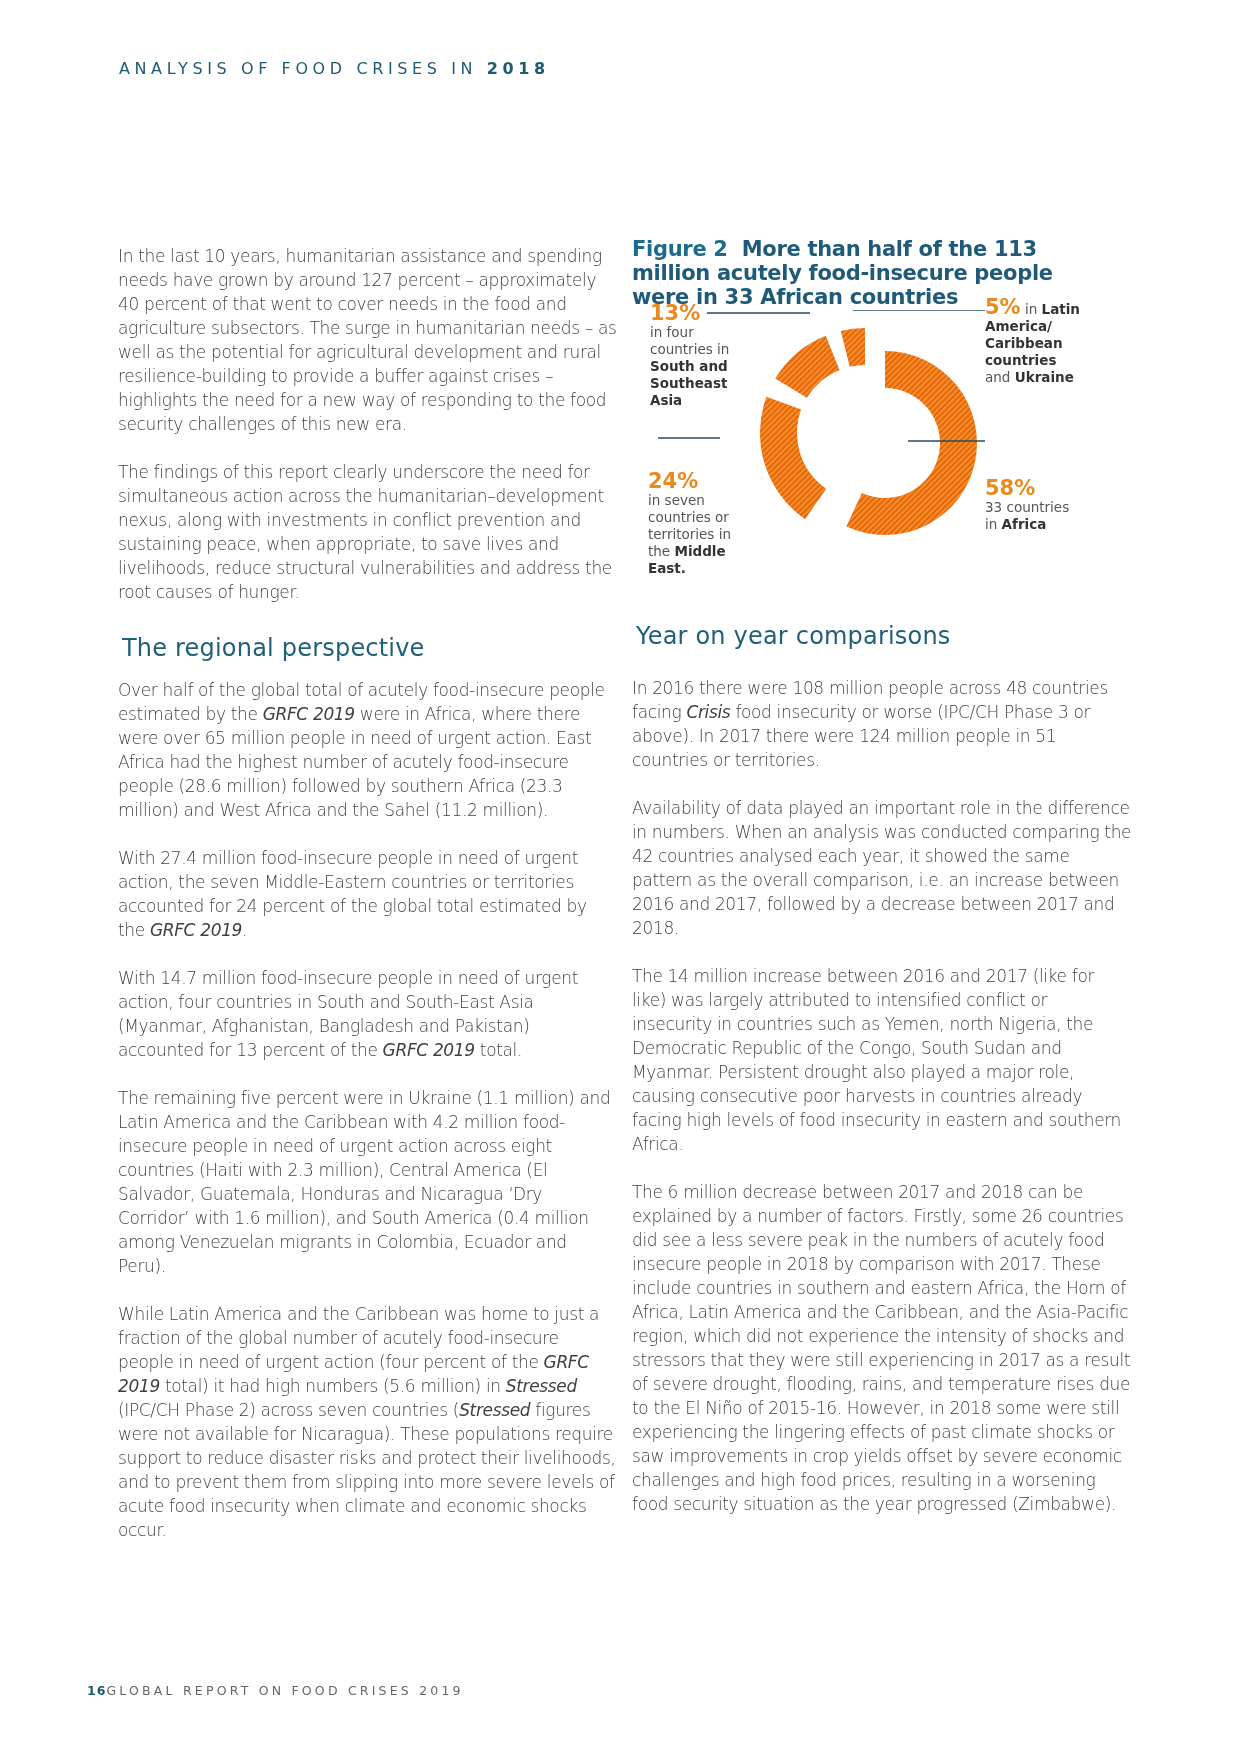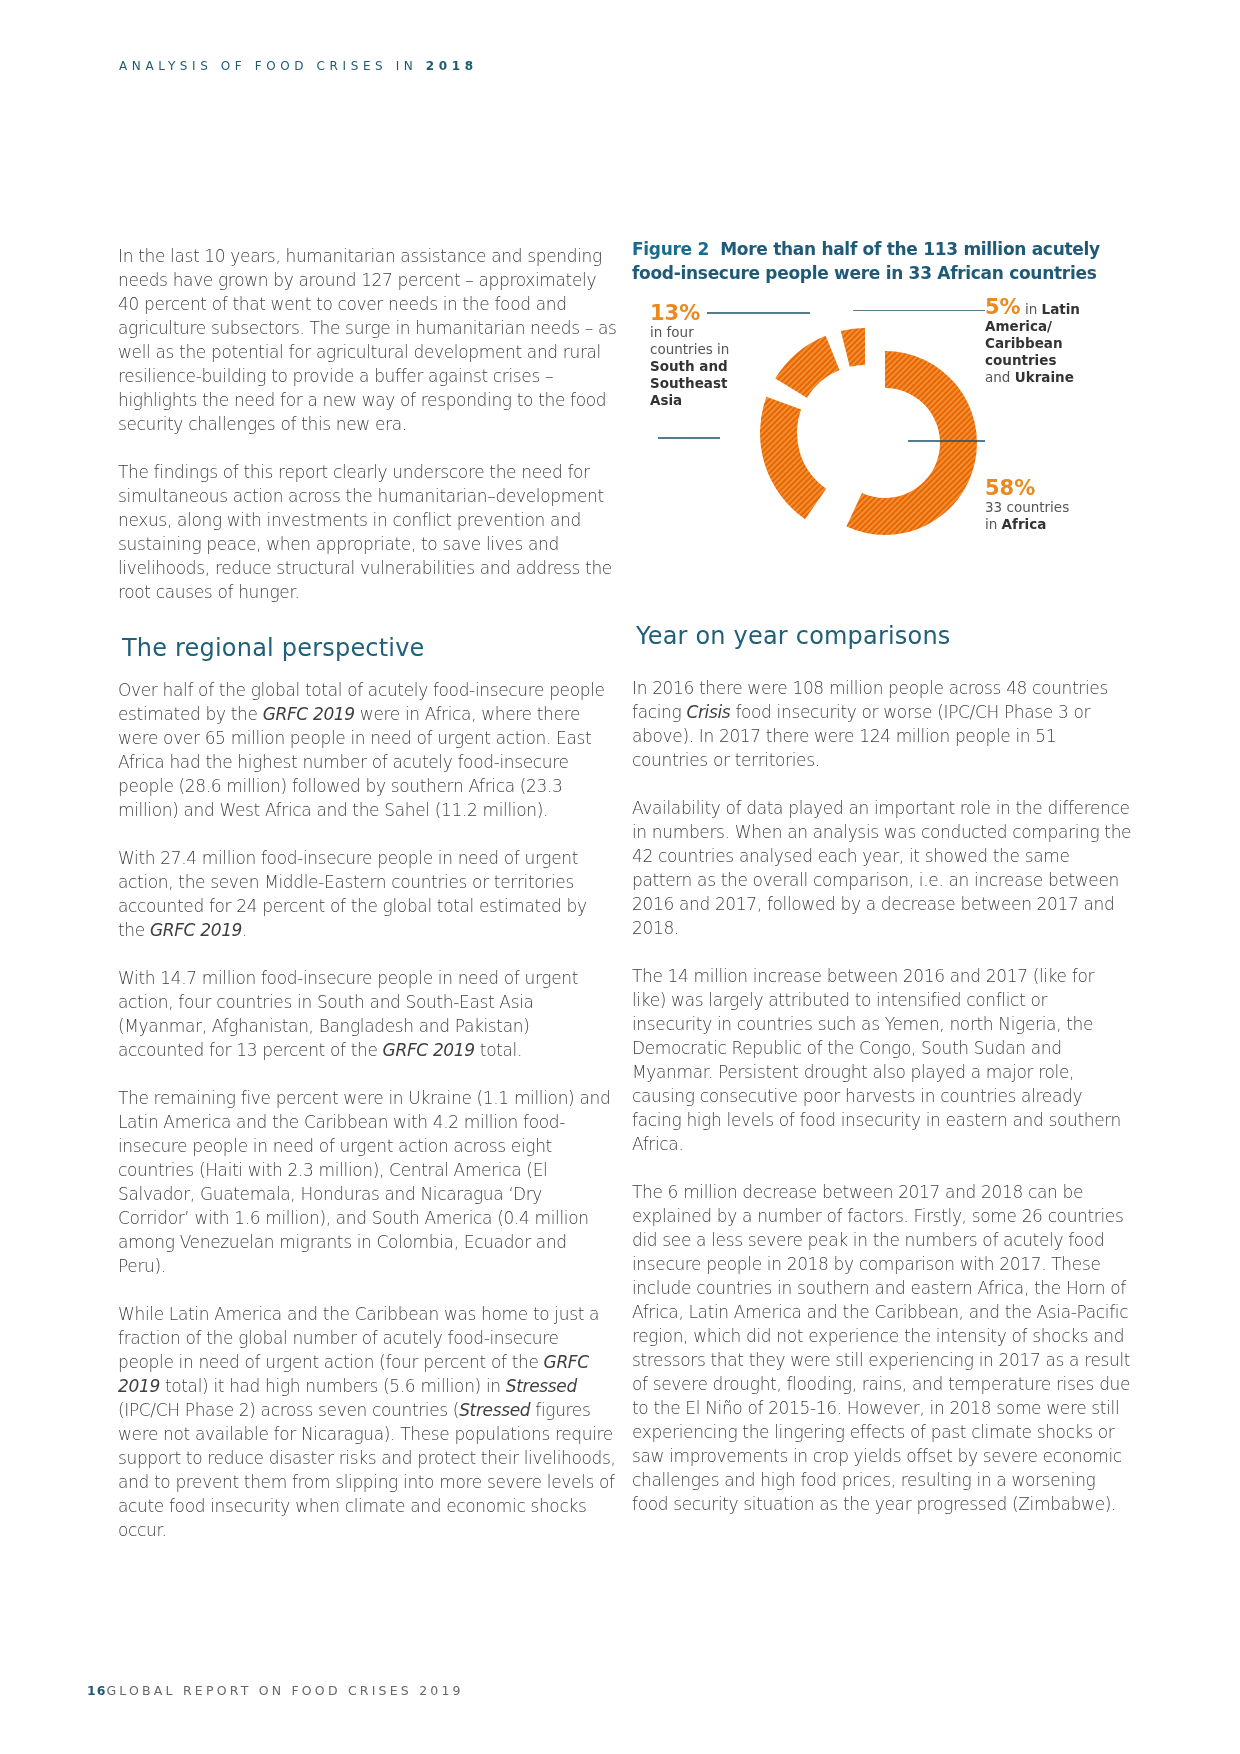--- a/index.html
+++ b/index.html
@@ -1,30 +1,30 @@
 <!DOCTYPE html>
 <html><head>
 <meta charset="utf-8">
 <style>
   html, body { margin: 0; padding: 0; background: #ffffff; }
   body { width: 1240px; height: 1754px; position: relative; overflow: hidden;
          font-family: "DejaVu Sans", sans-serif; color: #3d3d3d; }
-  .running-head { position: absolute; left: 119px; top: 59px; font-size: 12px; letter-spacing: 4.6px;
+  .running-head { position: absolute; left: 119px; top: 59px; font-size: 16px; letter-spacing: 4.6px;
                   color: #1f5a73; font-family: "DejaVu Sans", sans-serif; }
   .running-head b { font-weight: bold; color: #1f5a73; }
   .col { position: absolute; width: 500px; }
   .col-left { left: 118px; top: 236px; }
   .col-right { left: 632px; top: 0; }
   p.body { margin: 8px 0 24px 0; font-size: 17px; line-height: 24px; color: #3f3f3f; font-weight: 300;
            font-family: "DejaVu Sans", sans-serif; letter-spacing: -0.35px; }
   p.body em { font-style: italic; }
   h2.section { margin: 4px; font-weight: normal; color: #1f5f78; font-size: 24px; letter-spacing: 0.2px;
                font-family: "DejaVu Sans", sans-serif; }
   .fig-title { position: absolute; left: 632px; top: 237px; width: 480px; color: #1f5a78;
-               font-size: 17px; line-height: 24px; font-weight: bold; letter-spacing: -0.3px; }
+               font-size: 21px; line-height: 24px; font-weight: bold; letter-spacing: -0.3px; }
   .fig-title .fig-num { color: #1a6c8c; }
   .chart-wrap { position: absolute; left: 640px; top: 310px; width: 470px; height: 280px; }
   svg#donut { position: absolute; left: 0; top: 0; }
   .lbl { position: absolute; font-size: 13.5px; line-height: 17px; color: #555; }
   .lbl .pct { color: #ea8a1e; font-weight: bold; font-size: 21px; line-height: 22px; display: block; }
   .lbl .pct.inline { display: inline; }
   .lbl b { color: #333; font-weight: bold; margin-top: 12px; }
   .footer { position: absolute; left: 87px; top: 1683px; font-size: 12.5px; letter-spacing: 3.2px; color: #666; }
   .footer .page-num { color: #1f5a73; font-weight: bold; letter-spacing: 1px; }
 </style>
@@ -76,20 +76,28 @@
 
   <div class="lbl" style="left:10px; top:-8px; width:110px;">
     <span class="pct">13%</span>
     <span>in four</span><br>
     <span>countries in</span><br>
     <b>South and</b><br>
     <b>Southeast</b><br>
     <b>Asia</b>
   </div>
 
+  <div class="lbl" style="left:8px; top:160px; width:110px;">
+    <span class="pct">24%</span>
+    <span>in seven</span><br>
+    <span>countries or</span><br>
+    <span>territories in</span><br>
+    <span>the </span><b>Middle</b><br>
+    <b>East.</b>
+  </div>
 
   <div class="lbl" style="left:345px; top:-14px; width:125px;">
     <span class="pct inline">5%</span><span> in </span><b>Latin</b><br>
     <b>America/</b><br>
     <b>Caribbean</b><br>
     <b>countries</b><br>
     <span>and </span><b>Ukraine</b>
   </div>
 
   <div class="lbl" style="left:345px; top:167px; width:120px;">

